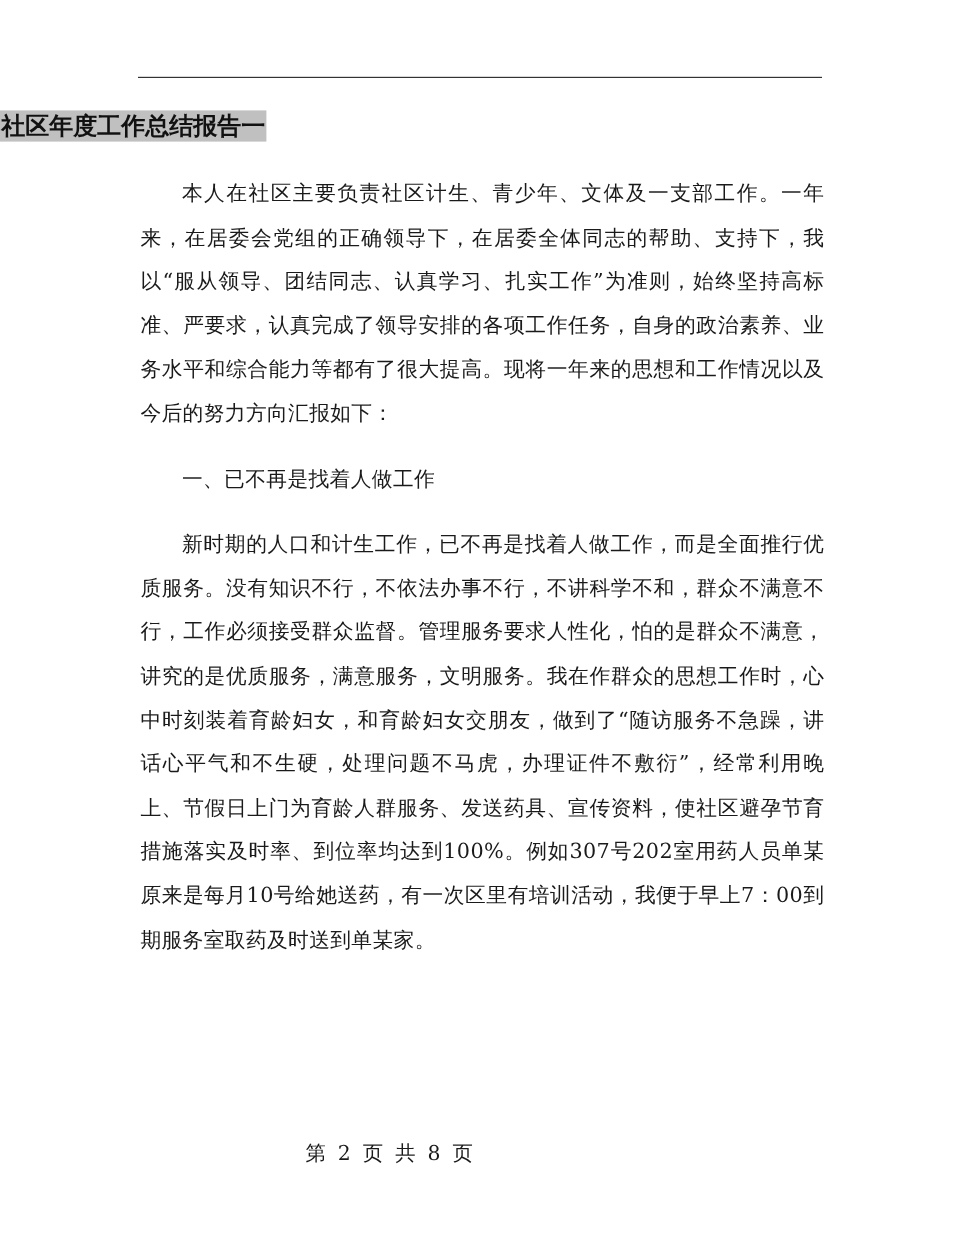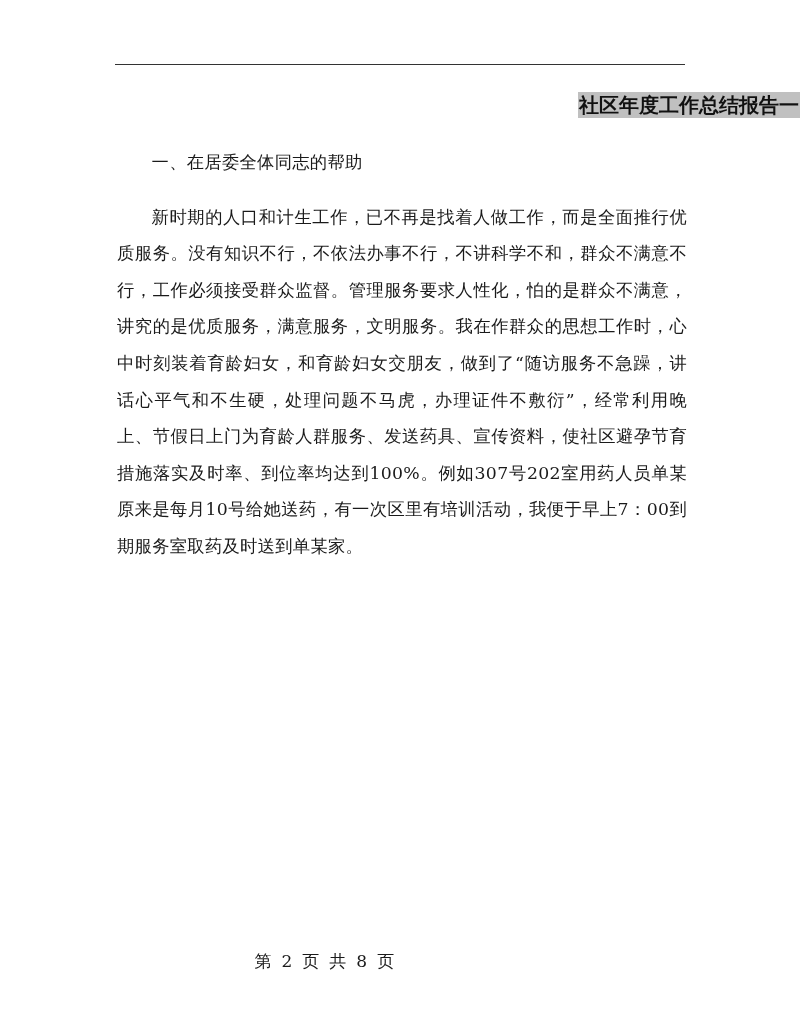--- a/index.html
+++ b/index.html
@@ -1,36 +1,37 @@
 <!DOCTYPE html>
 <html><head>
 <meta charset="utf-8">
 <style>
   html, body { margin: 0; padding: 0; background: #ffffff; }
   body { width: 800px; height: 1036px; position: relative; overflow: hidden;
          font-family: "DejaVu Serif", "Liberation Serif", serif; color: #1a1a1a; }
   .rule { position: absolute; left: 115px; top: 64px; width: 570px; height: 0;
           border-top: 1.5px solid #333; }
-  .title-wrap { position: absolute; top: 92px; left: 0; width: 800px; text-align: right; }
+  .title-wrap { position: absolute; top: 92px; left: 0; width: 800px; text-align: left; }
   .title { display: inline-block; background: #c0c0c0; font-family: "DejaVu Sans", "Liberation Sans", sans-serif;
            font-weight: bold; font-size: 20px; line-height: 26px; padding: 0 1px; color: #111; }
   .body { position: absolute; left: 117px; top: 144px; width: 570px; font-size: 17.3px;
           line-height: 36.6px; letter-spacing: 0.3px; }
   .body p { margin: 0 0 18px 0; text-indent: 2em; text-align: justify; }
   .body p.heading { margin-bottom: 18px; }
   .footer { position: absolute; top: 950px; left: 0; width: 649px; text-align: center; font-size: 17px;
             letter-spacing: 0.3px; word-spacing: 4px; }
 </style>
 </head>
 <body>
 
 <div class="rule"></div>
 
 <div class="title-wrap">
   <span class="title">社区年度工作总结报告一</span>
 </div>
 
 <div class="body">
-  <p class="heading">一、在居委全体同志的帮助</p>
+  <p>本人在社区主要负责社区计生、青少年、文体及一支部工作。一年来，在居委会党组的正确领导下，在居委全体同志的帮助、支持下，我以“服从领导、团结同志、认真学习、扎实工作”为准则，始终坚持高标准、严要求，认真完成了领导安排的各项工作任务，自身的政治素养、业务水平和综合能力等都有了很大提高。现将一年来的思想和工作情况以及今后的努力方向汇报如下：</p>
+  <p class="heading">一、已不再是找着人做工作</p>
   <p>新时期的人口和计生工作，已不再是找着人做工作，而是全面推行优质服务。没有知识不行，不依法办事不行，不讲科学不和，群众不满意不行，工作必须接受群众监督。管理服务要求人性化，怕的是群众不满意，讲究的是优质服务，满意服务，文明服务。我在作群众的思想工作时，心中时刻装着育龄妇女，和育龄妇女交朋友，做到了“随访服务不急躁，讲话心平气和不生硬，处理问题不马虎，办理证件不敷衍”，经常利用晚上、节假日上门为育龄人群服务、发送药具、宣传资料，使社区避孕节育措施落实及时率、到位率均达到100%。例如307号202室用药人员单某原来是每月10号给她送药，有一次区里有培训活动，我便于早上7：00到期服务室取药及时送到单某家。</p>
 </div>
 
 <div class="footer">第 2 页 共 8 页</div>
 
 </body></html>

